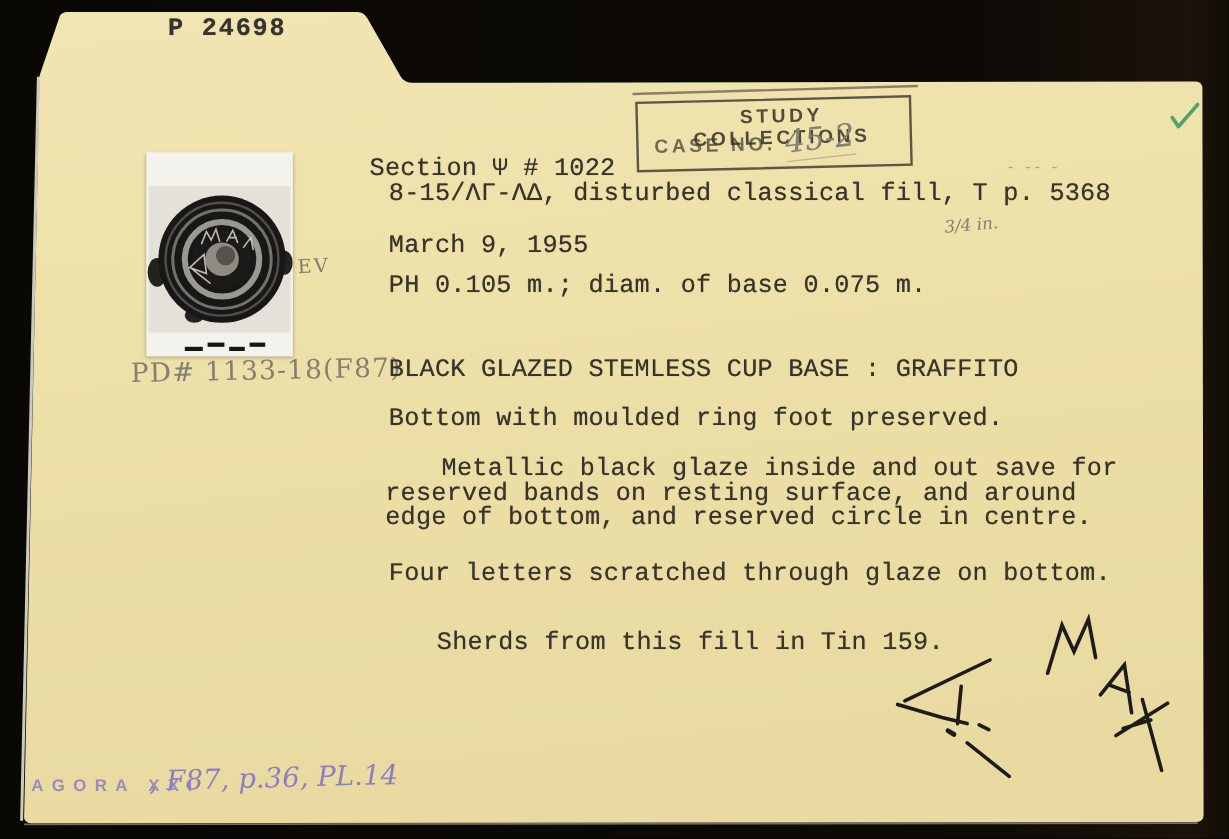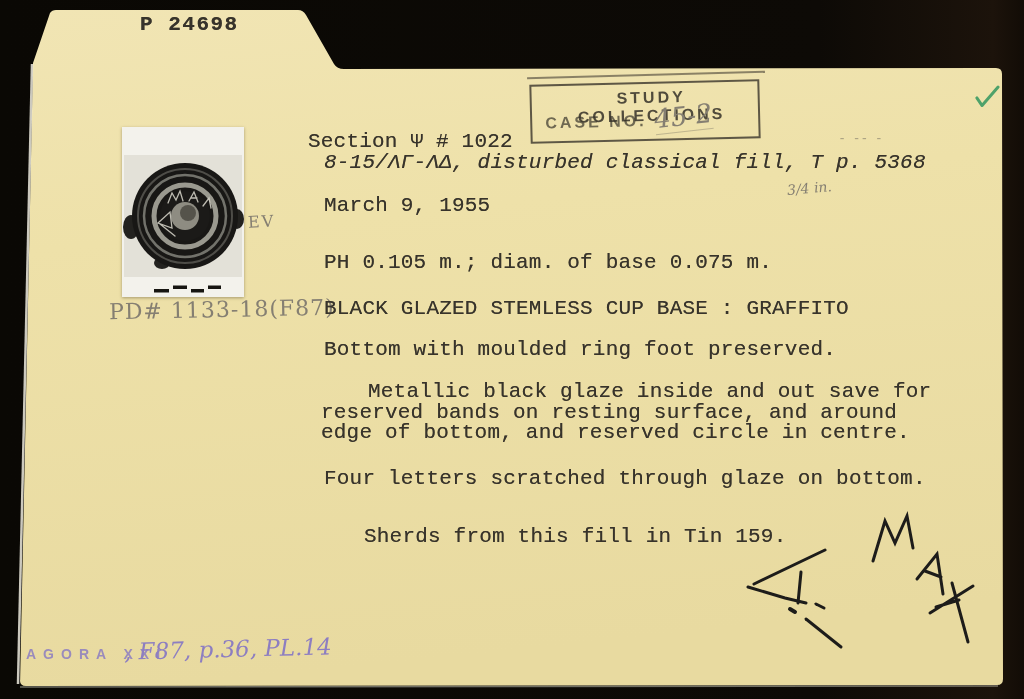--- a/index.html
+++ b/index.html
@@ -12,22 +12,22 @@
          background:linear-gradient(90deg,#0a0804 0%,#0d0a06 80%,#1c130b 97%,#120c06 100%);
          font-family:"Liberation Sans",sans-serif;text-align:center;}
   .card-shape{position:absolute;left:0;top:0;}
   .abs{position:absolute;}
 
   
   .type{font-family:"Liberation Mono","DejaVu Sans Mono",monospace;
         font-size:21px;line-height:22px;color:var(--typewriter-ink);
         letter-spacing:.2px;white-space:pre;text-shadow:0 0 .6px rgba(50,46,38,.65);}
   .tab-number{left:140px;top:14px;font-weight:bold;letter-spacing:1.5px;}
-  .l0{left:308px;top:131px;} .l1{left:324px;top:152px;font-style:italic;} .l2{left:324px;top:195px;}
-  .l3{left:324px;top:252px;} .l4{left:324px;top:298px;} .l5{left:324px;top:339px;}
+  .l0{left:308px;top:131px;} .l1{left:324px;top:152px;} .l2{left:324px;top:195px;}
+  .l3{left:324px;top:228px;} .l4{left:324px;top:298px;} .l5{left:324px;top:339px;}
   .l6{left:336px;top:381px;margin-left:32px;} .l7{left:321px;top:402px;} .l8{left:321px;top:422px;}
   .l9{left:324px;top:468px;} .l10{left:324px;top:526px;margin-left:40px;}
 
   
   .stamp-box{left:530px;top:82px;width:226px;height:55px;
              border:2.5px solid rgba(52,48,40,.78);transform:rotate(-1.4deg);
              color:rgba(52,48,40,.85);}
   .stamp-extra-line{left:527px;top:74px;width:238px;height:2px;
                     background:rgba(55,50,42,.55);transform:rotate(-1.6deg);}
   .stamp-l1{left:13px;top:5px;font-size:16px;font-weight:bold;letter-spacing:3px;

